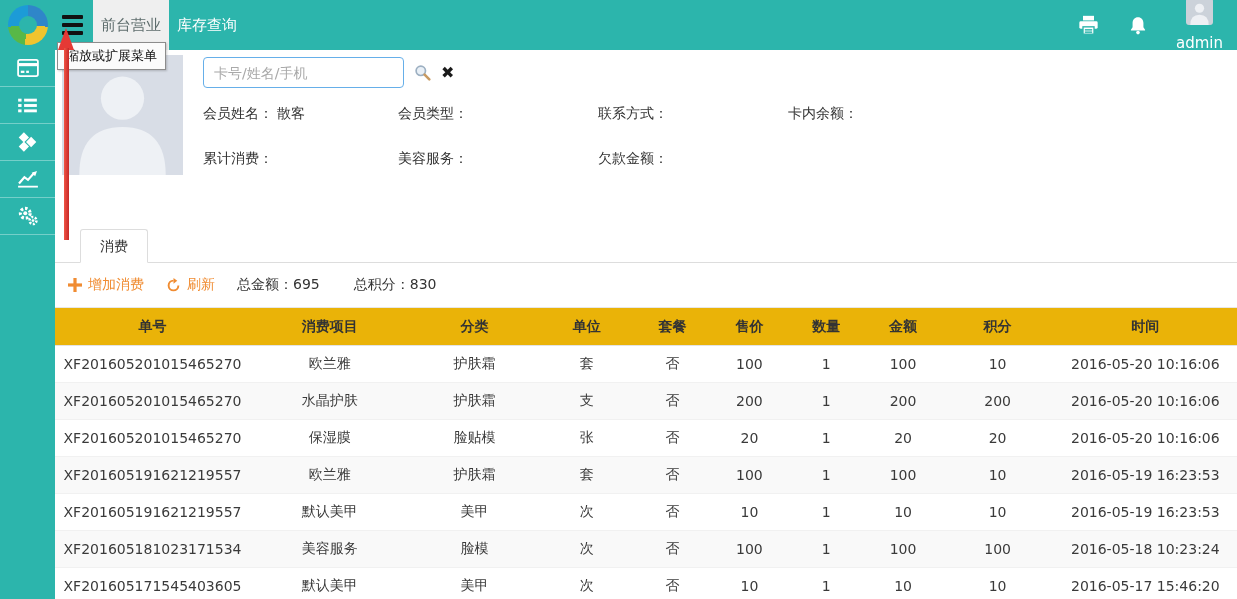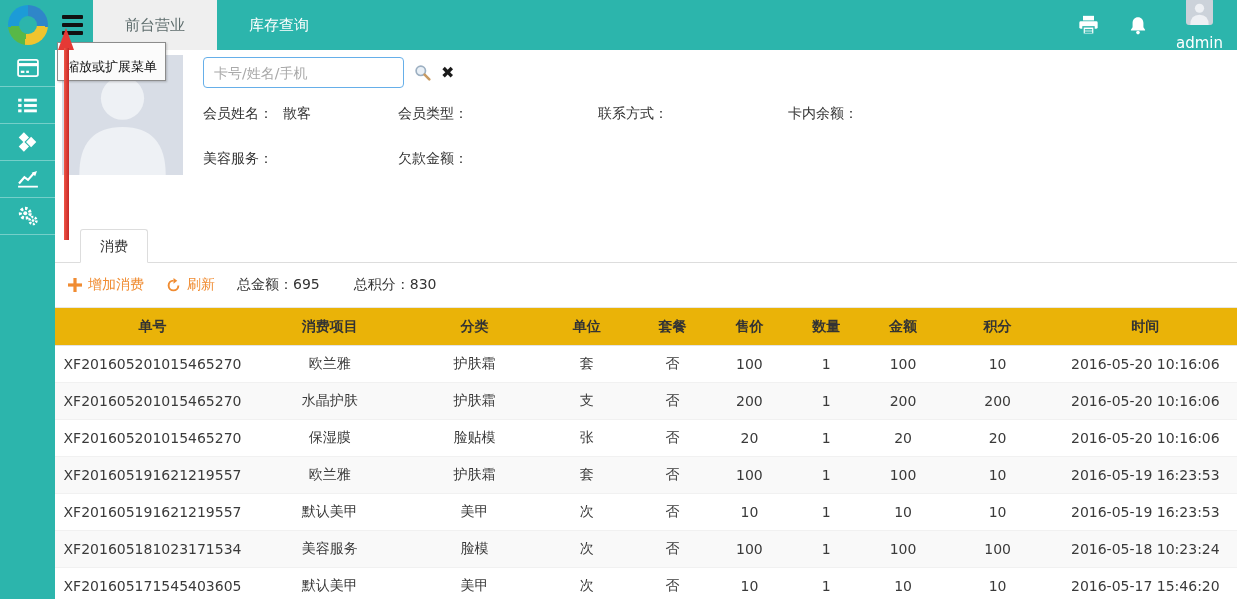--- a/index.html
+++ b/index.html
@@ -14,30 +14,30 @@
     background:#2cb5ac; display:flex; align-items:stretch; z-index:10; }
   .logo-box { width:55px; display:flex; align-items:center; justify-content:center; }
   .logo-circle { width:40px; height:40px; border-radius:50%;
     background:conic-gradient(#2f86c9 0 95deg,#f0c42e 95deg 190deg,#58b847 190deg 265deg,#1c9bd7 265deg 360deg);
     position:relative; }
   .logo-circle::after { content:""; position:absolute; left:11px; top:11px; width:18px; height:18px;
     border-radius:50%; background:#2cb5ac; }
   .hamburger { width:34px; display:flex; flex-direction:column; justify-content:center;
     align-items:center; gap:4px; cursor:pointer; margin-right:4px; }
   .hamburger .bar { width:21px; height:4px; background:#111; border-radius:1px; }
-  .top-tab { display:flex; align-items:center; padding:0 32px; font-size:15px; color:#fff; cursor:pointer; }
+  .top-tab { display:flex; align-items:center; padding:0 8px; font-size:15px; color:#fff; cursor:pointer; }
   .top-tab.active { background:#efefef; color:#5e6d6d; }
   .topbar-right { margin-left:auto; display:flex; align-items:center; gap:26px; padding-right:14px; }
   .tb-icon { width:24px; height:24px; display:flex; align-items:center; justify-content:center; cursor:pointer; }
   .user-chip { display:flex; align-items:center; gap:9px; cursor:pointer;flex-direction:column; }
   .avatar-sm { width:27px; height:27px; border-radius:3px; background:#ccd2da; overflow:hidden; }
   .user-name { color:#fff; font-size:15px; }
   
   .menu-tooltip { position:absolute; left:57px; top:42px; z-index:40;
-    background:#fbfbfb; border:1px solid #8c8c8c; padding:15px 8px 4px 8px;
+    background:#fbfbfb; border:1px solid #8c8c8c; padding:4px 8px 4px 8px;
     font-size:13px; color:#111; white-space:nowrap; box-shadow:1px 1px 2px rgba(0,0,0,.2); }
   .red-arrow { position:absolute; left:58px; top:28px; width:17px; height:212px; z-index:50; pointer-events:none; }
   .red-arrow .head { position:absolute; left:0; top:0; width:0; height:0;
     border-left:8.5px solid transparent; border-right:8.5px solid transparent;
     border-bottom:22px solid #e53935; }
   .red-arrow .tail { position:absolute; left:6px; top:20px; width:5px; height:192px;
     background:linear-gradient(to right,#f05545,#c62828); }
   
   .sidebar { position:absolute; left:0; top:50px; width:55px; height:549px; background:#2cb5ac; z-index:5; }
   .side-item { height:37px; display:flex; align-items:center; justify-content:center;
@@ -49,21 +49,21 @@
   .member-right { margin-left:148px; padding-top:7px; }
   .search-row { display:flex; align-items:center; gap:10px; }
   .search-input { width:201px; height:31px; border:1px solid #66afe9; border-radius:4px;
     padding:0 10px; font-size:14px; color:#333; outline:none;
     font-family:"DejaVu Sans","Liberation Sans",sans-serif; }
   .search-input::placeholder { color:#a9a9a9; }
   .icon-btn { display:flex; align-items:center; justify-content:center; cursor:pointer; }
   .clear-x { font-size:16px; font-weight:bold; color:#1a1a1a; line-height:1; }
   .info-grid { display:grid; grid-template-columns:195px 200px 190px 1fr; row-gap:27px; margin-top:17px; }
   .info-cell { font-size:14px; color:#333; white-space:nowrap; }
-  .info-cell .val { margin-left:10px; }
+  .info-cell .val { margin-left:4px; }
   
   .tabs-row { height:35px; border-bottom:1px solid #ddd; position:relative; }
   .panel-tab { position:absolute; left:25px; bottom:-1px; background:#fff;
     border:1px solid #ddd; border-bottom:1px solid #fff; border-radius:3px 3px 0 0;
     padding:0 19px; line-height:33px; height:34px; font-size:14px; color:#333; cursor:pointer; }
   .toolbar { height:45px; display:flex; align-items:center; gap:22px; padding-left:13px;
     border-bottom:1px solid #e7e7e7; }
   .tool-btn { display:flex; align-items:center; gap:6px; color:#f08c32; font-size:14px; cursor:pointer; }
   .totals { display:flex; gap:34px; color:#333; }
   
@@ -187,20 +187,21 @@
         </div>
         <div class="icon-btn">
           <span class="clear-x">✖</span>
         </div>
       </div>
       <div class="info-grid">
           <div class="info-cell"><span>会员姓名：</span><span class="val">散客</span></div>
           <div class="info-cell"><span>会员类型：</span><span class="val"></span></div>
           <div class="info-cell"><span>联系方式：</span><span class="val"></span></div>
           <div class="info-cell"><span>卡内余额：</span><span class="val"></span></div>
+          <div class="info-cell"><span>累计消费：</span><span class="val"></span></div>
           <div class="info-cell"><span>美容服务：</span><span class="val"></span></div>
           <div class="info-cell"><span>欠款金额：</span><span class="val"></span></div>
         </div>
     </div>
   </div>
 
   <div class="tabs-row">
     <div class="panel-tab">消费</div>
   </div>
 

